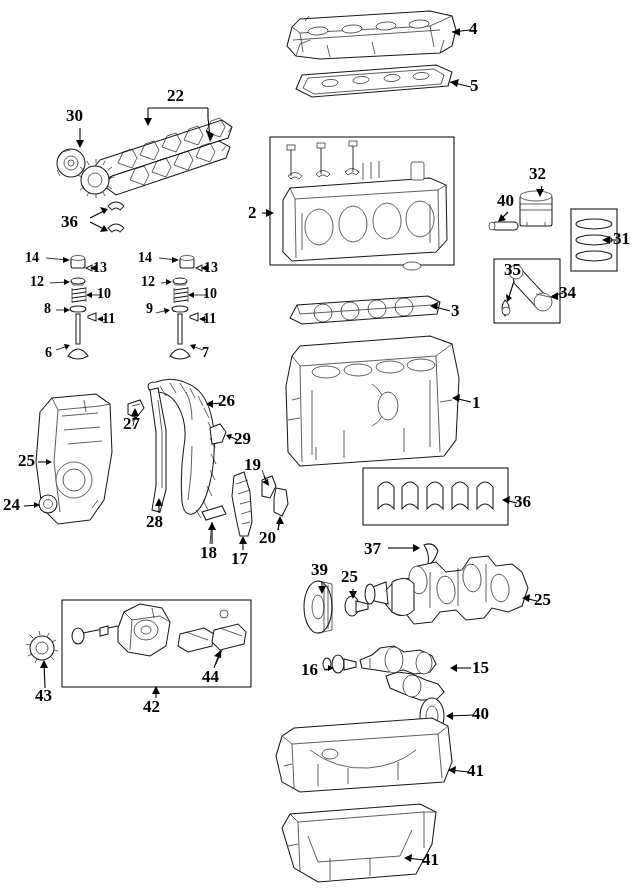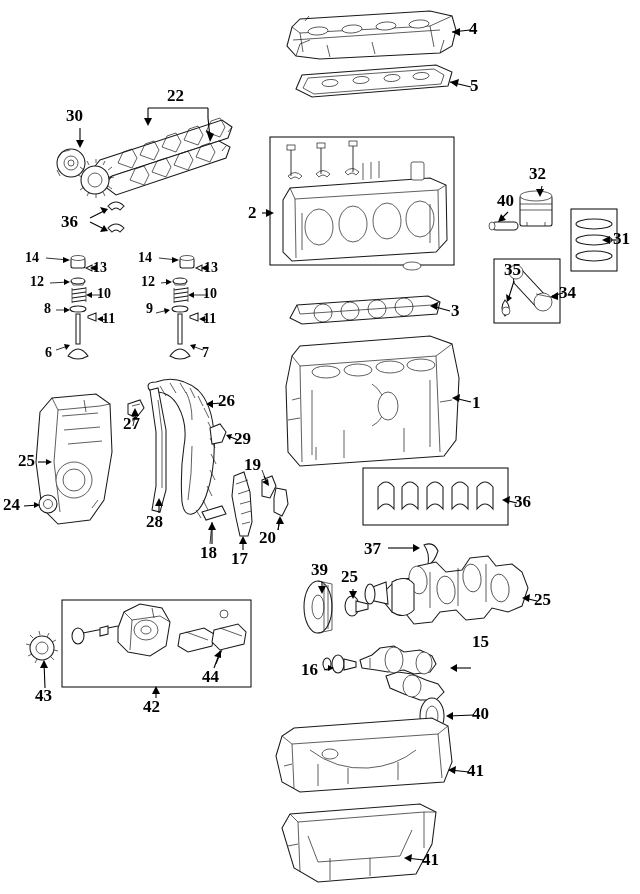--- a/index.html
+++ b/index.html
@@ -647,21 +647,21 @@
   <span class="callout c-lg" style="left:514px;top:493px">36</span>
   <span class="callout c-lg" style="left:146px;top:513px">28</span>
   <span class="callout c-lg" style="left:259px;top:529px">20</span>
   <span class="callout c-lg" style="left:200px;top:544px">18</span>
   <span class="callout c-lg" style="left:231px;top:550px">17</span>
   <span class="callout c-lg" style="left:364px;top:540px">37</span>
   <span class="callout c-lg" style="left:311px;top:561px">39</span>
   <span class="callout c-lg" style="left:341px;top:568px">25</span>
   <span class="callout c-lg" style="left:534px;top:591px">25</span>
   <span class="callout c-lg" style="left:301px;top:661px">16</span>
-  <span class="callout c-lg" style="left:472px;top:633px">15</span>
+  <span class="callout c-lg" style="left:472px;top:659px">15</span>
   <span class="callout c-lg" style="left:202px;top:668px">44</span>
   <span class="callout c-lg" style="left:35px;top:687px">43</span>
   <span class="callout c-lg" style="left:143px;top:698px">42</span>
   <span class="callout c-lg" style="left:472px;top:705px">40</span>
   <span class="callout c-lg" style="left:467px;top:762px">41</span>
   <span class="callout c-lg" style="left:422px;top:851px">41</span>
 
 </div>
 
 </body></html>

